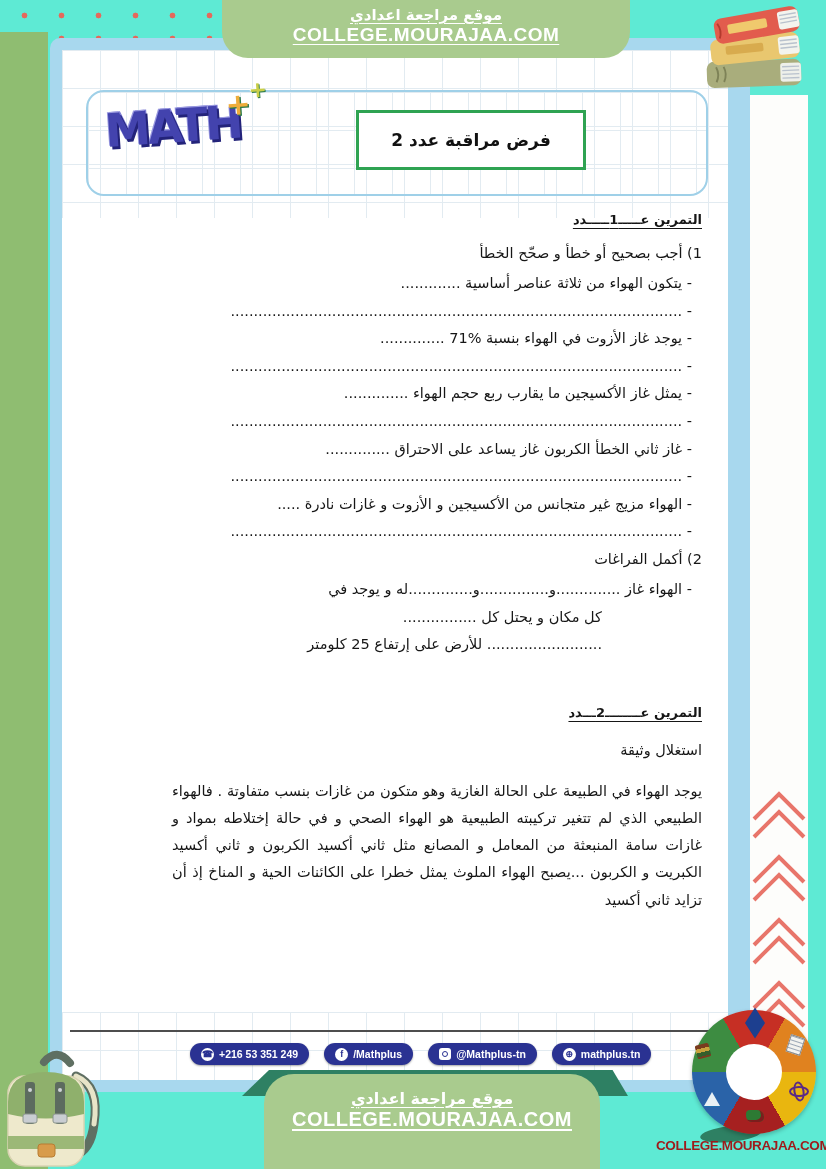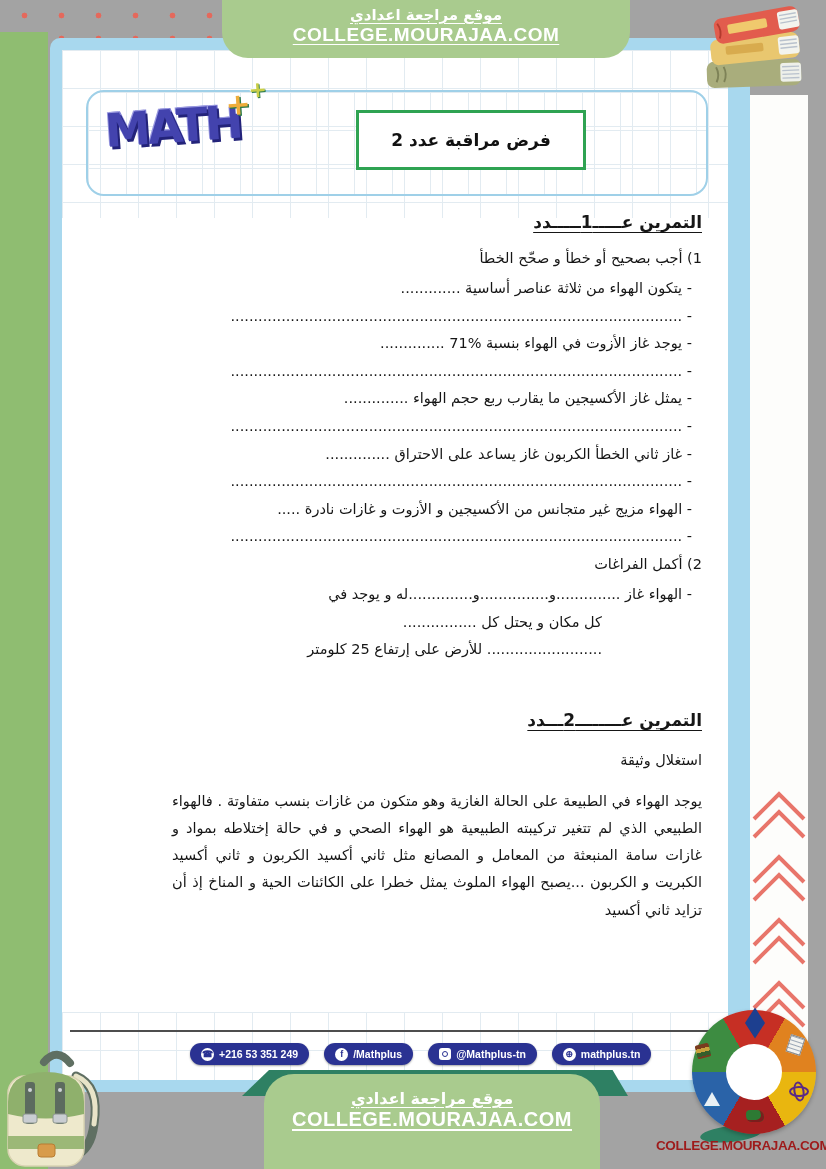--- a/index.html
+++ b/index.html
@@ -1,17 +1,17 @@
 <!DOCTYPE html>
 <html lang="ar"><head>
 <meta charset="utf-8">
 <style>
   html,body{margin:0;padding:0;}
   body{width:826px;height:1169px;font-family:"DejaVu Sans",sans-serif;}
-  .canvas{position:relative;width:826px;height:1169px;overflow:hidden;background:#a3a3a3;}
+  .canvas{position:relative;width:826px;height:1169px;overflow:hidden;background:#5eead4;}
 
   
   .dots{position:absolute;left:0;top:0;width:222px;height:64px;z-index:1;
     background-image:radial-gradient(circle,#e4695c 2.6px,rgba(0,0,0,0) 3.2px);
     background-size:37px 23px;background-position:6px 4px;}
   .left-col{position:absolute;left:0;top:32px;width:48px;height:1137px;background:#8fbd71;z-index:1;}
   .white-strip{position:absolute;left:750px;top:95px;width:58px;height:995px;background:#fdfdfb;z-index:1;}
   .chevron{position:absolute;left:750px;width:58px;height:58px;z-index:2;}
 
   
@@ -47,21 +47,21 @@
     text-shadow:1.5px 1.5px 0 #2c7a4a,-1px -1px 0 #fff;}
   .plus2{position:absolute;left:146px;top:-16px;font-size:22px;font-weight:900;color:#c9cf49;
     text-shadow:1px 1px 0 #2c7a4a,-1px -1px 0 #fff;}
   .title-box{position:absolute;left:268px;top:18px;width:224px;height:54px;background:#fff;
     border:3px solid #2fa352;display:flex;align-items:center;justify-content:center;
     font-size:17px;font-weight:bold;color:#111;}
 
   
   .content{position:absolute;left:20px;right:26px;top:162px;direction:rtl;text-align:right;
     color:#161616;font-size:14.5px;}
-  .ex-heading{font-size:17px;font-weight:bold;text-decoration:underline;text-underline-offset:4px;margin-bottom:13px;}
+  .ex-heading{font-size:13px;font-weight:bold;text-decoration:underline;text-underline-offset:4px;margin-bottom:13px;}
   .q-label{margin-bottom:4px;line-height:26px;}
   .item{line-height:27.6px;white-space:nowrap;overflow:hidden;padding-right:10px;}
   .fill-line{line-height:27.6px;white-space:nowrap;overflow:hidden;padding-right:10px;}
   .fill-cont{padding-right:100px;text-align:right;}
   .ex2-head{margin-top:46px;}
   .subtitle{margin-top:18px;line-height:24px;}
   .paragraph{margin-top:16px;width:530px;line-height:27.2px;text-align:justify;}
 
   .footer-rule{position:absolute;left:8px;right:8px;top:980px;height:2px;background:#4d4d4d;}
   .social-row{position:absolute;left:128px;top:993px;height:22px;display:flex;gap:15px;z-index:2;}

